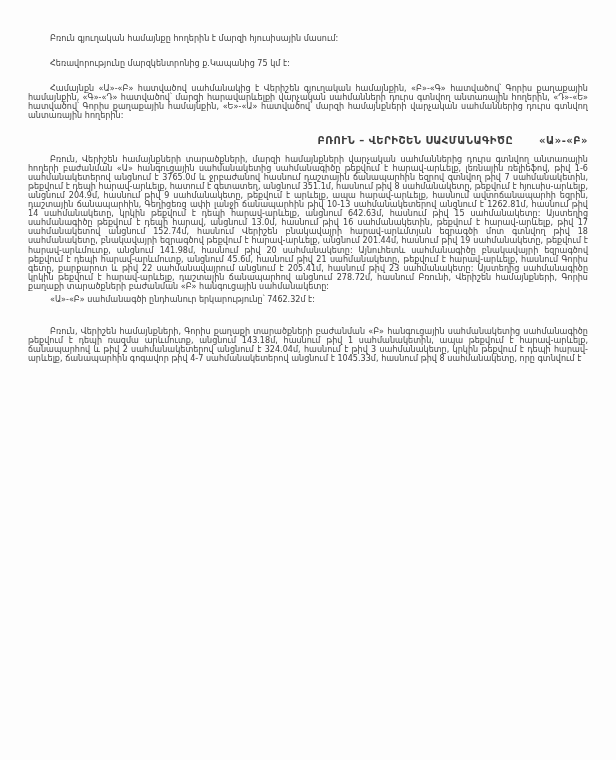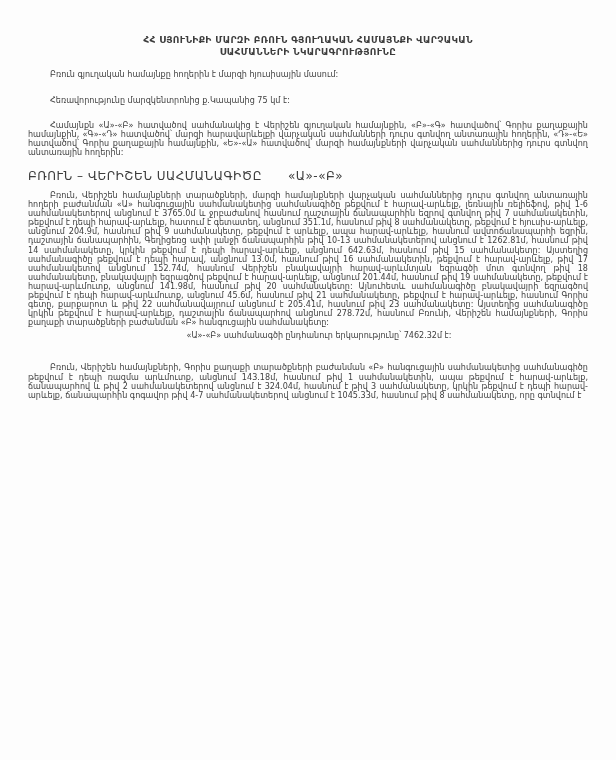--- a/index.html
+++ b/index.html
@@ -49,53 +49,48 @@
   .para.indent {
     text-indent: 22px;
   }
   .para + .para {
     margin-top: 16px;
   }
   .gap-s { height: 4px; }
   .gap-m { height: 9px; }
   .gap-l { height: 14px; }
   .section-head {
-    text-align: left;
-    font-size: 12px;
-    font-weight: normal;
+    text-align: right;
+    font-size: 10px;
+    font-weight: bold;
     line-height: 11px;
     letter-spacing: 0.5px;
     color: #3c3c3c;
     margin: 0;
   }
   .section-head .ab {
     display: inline-block;
     margin-left: 26px;
   }
   .block {
     margin: 0;
   }
   .summary-line {
     font-size: 8.05px;
     line-height: 9.1px;
     color: #3d3d3d;
     text-indent: 22px;
     margin: 0;
-    text-align: center;
   }
 </style>
 </head>
 <body>
 
 <div class="page">
 
-  <div class="doc-title">
-    <span>ՀՀ ՍՅՈՒՆԻՔԻ ՄԱՐԶԻ ԲՌՈՒՆ ԳՅՈՒՂԱԿԱՆ ՀԱՄԱՅՆՔԻ ՎԱՐՉԱԿԱՆ</span>
-    <span>ՍԱՀՄԱՆՆԵՐԻ ՆԿԱՐԱԳՐՈՒԹՅՈՒՆԸ</span>
-  </div>
 
   <div class="block">
     <p class="para indent">Բռուն գյուղական համայնքը հողերին է մարզի հյուսիսային մասում:</p>
     <p class="para indent">Հեռավորությունը մարզկենտրոնից  ք.Կապանից 75 կմ է:</p>
     <p class="para indent">Համայնքն «Ա»-«Բ» հատվածով սահմանակից է Վերիշեն գյուղական համայնքին, «Բ»-«Գ»  հատվածով՝  Գորիս  քաղաքային  համայնքին,  «Գ»-«Դ»  հատվածով՝  մարզի  հարավարևելքի  վարչական  սահմանների  դուրս  գտնվող  անտառային  հողերին,  «Դ»-«Ե» հատվածով՝  Գորիս քաղաքային համայնքին, «Ե»-«Ա» հատվածով՝ մարզի համայնքների վարչական սահմաններից դուրս գտնվող անտառային հողերին:</p>
   </div>
 
   <div class="gap-l"></div>
 
   <div class="section-head">

